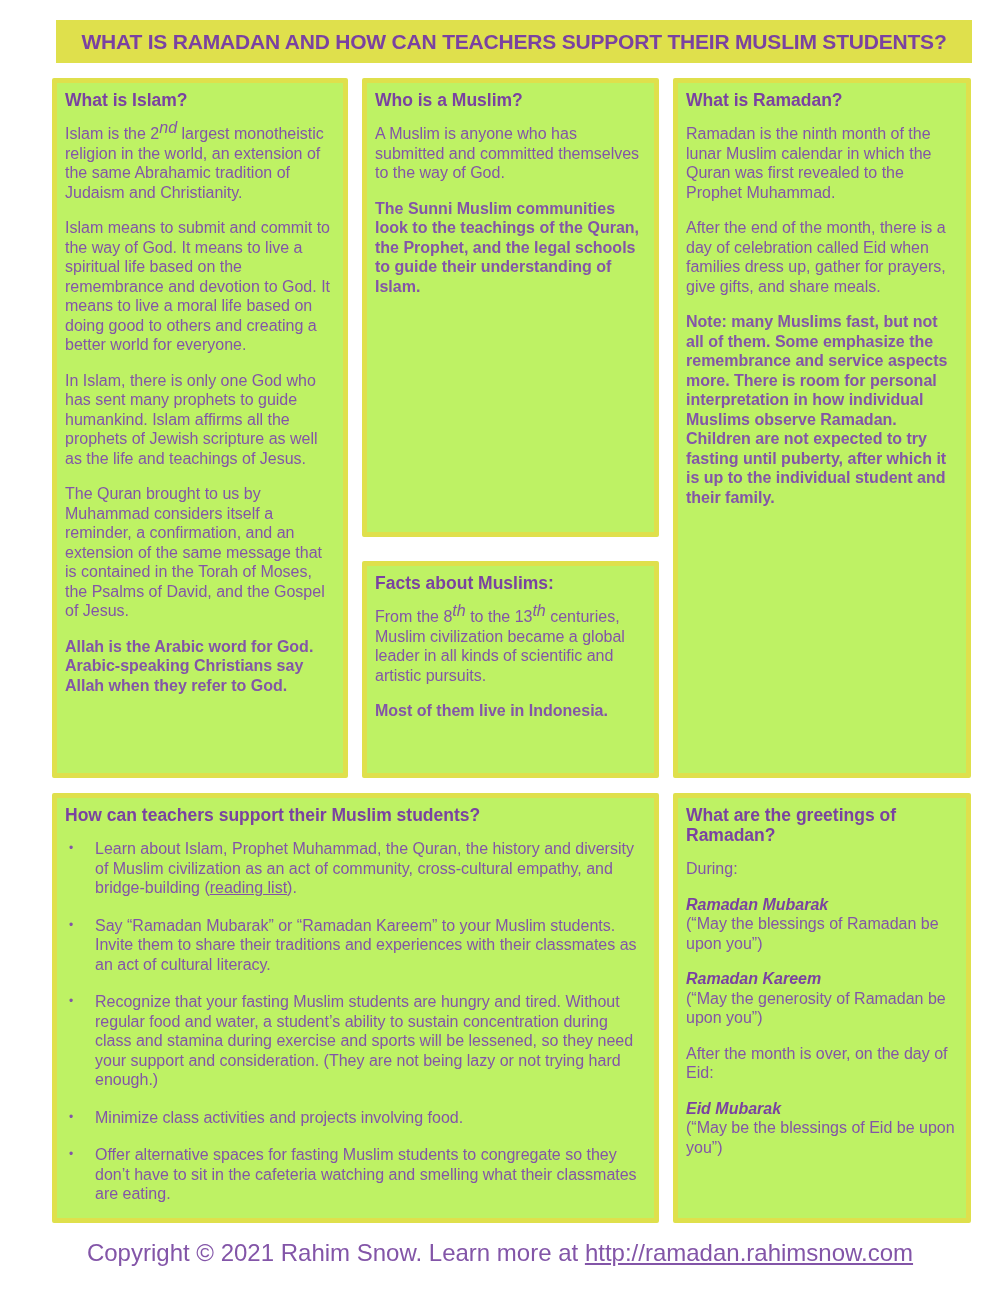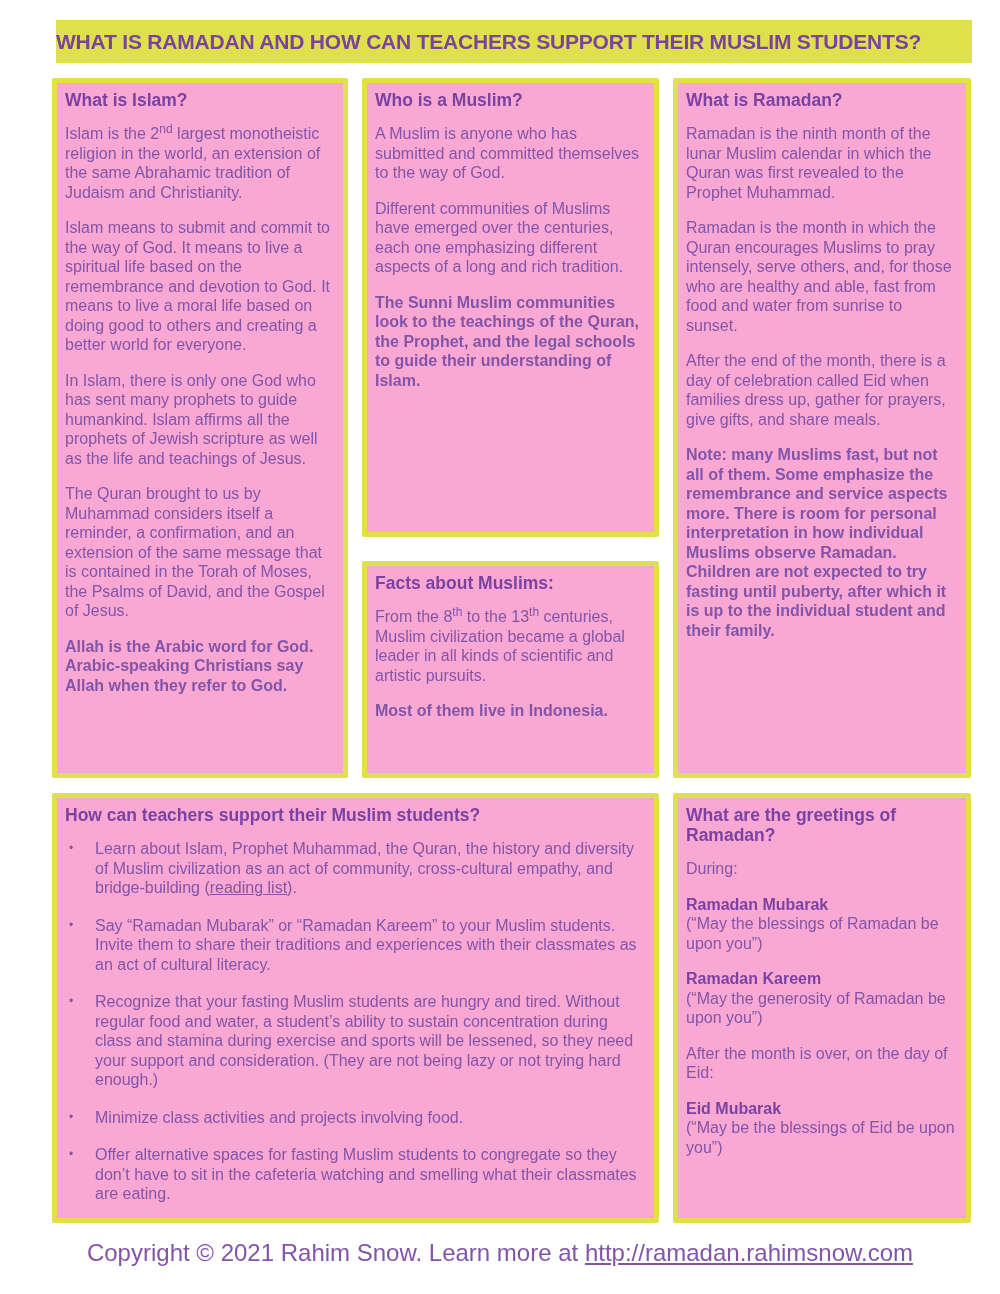--- a/index.html
+++ b/index.html
@@ -10,57 +10,57 @@
   html,body{margin:0;padding:0;background:#ffffff;}
   body{
     width:1000px;min-height:1294px;
     font-family:"Liberation Sans","DejaVu Sans",sans-serif;
     color:var(--purple-text);
   }
   .banner{
     margin:20px 28px 0 56px;
     height:43px;
     background:var(--yellow);
-    display:flex;align-items:center;justify-content:flex-start;
+    display:flex;align-items:center;justify-content:center;
   }
   .banner h1{
     margin:0;
     font-size:21px;
     font-weight:bold;
     letter-spacing:-0.2px;
     white-space:nowrap;
     color:var(--purple-dark);
   }
   .grid{
     margin:15px 27px 0 52px;
     display:grid;
     grid-template-columns:296px 297px 298px;
     column-gap:14px;
     row-gap:15px;
   }
   .box{
     border:5px solid var(--yellow);
     border-radius:2px;
-    background:#f9a8d4;
+    background:#bef264;
     padding:7px 8px;
     box-sizing:border-box;
     font-size:16px;
     line-height:19.5px;
     overflow:hidden;
   }
   .box h2{
     margin:0 0 14px 0;
     font-size:17.5px;
     line-height:20px;
     font-weight:bold;
     color:var(--purple-dark);
   }
   .box p{margin:0 0 16px 0;}
   .box p:last-child{margin-bottom:0;font-weight:bold;}
-  sup{font-size:12px;line-height:0;vertical-align:super;}
+  sup{font-size:16px;line-height:0;vertical-align:super;font-style:italic;}
   .tall{min-height:700px;}
   .col2-stack{
     display:flex;flex-direction:column;gap:24px;
   }
   .box-who{height:459px;flex:none;}
   .box-facts{flex:1;}
   .box-teachers{grid-column:1 / span 2;min-height:430px;}
   .box-greetings{min-height:430px;}
   ul.bullets{list-style:none;margin:0;padding:0;}
   ul.bullets li{
@@ -76,20 +76,21 @@
     box-sizing:border-box;
   }
   .bullet-text{flex:1;}
   a.purple-link{
     color:var(--purple-text);
     text-decoration:underline;
     cursor:pointer;
   }
   .greet-name{
     font-weight:bold;
+    font-style:italic;
     color:var(--purple-dark);
   }
   .greet-group{margin:0 0 16px 0;}
   .footer{
     margin-top:18px;
     text-align:center;
     font-size:24px;
     line-height:24px;
     color:var(--purple-text);
   }
@@ -111,34 +112,32 @@
       <p>Islam means to submit and commit to the way of God. It means to live a spiritual life based on the remembrance and devotion to God. It means to live a moral life based on doing good to others and creating a better world for everyone.</p>
       <p>In Islam, there is only one God who has sent many prophets to guide humankind. Islam affirms all the prophets of Jewish scripture as well as the life and teachings of Jesus.</p>
       <p>The Quran brought to us by Muhammad considers itself a reminder, a confirmation, and an extension of the same message that is contained in the Torah of Moses, the Psalms of David, and the Gospel of Jesus.</p>
       <p>Allah is the Arabic word for God. Arabic-speaking Christians say Allah when they refer to God.</p>
     </section>
 
     <div class="col2-stack tall">
       <section class="box box-who">
         <h2>Who is a Muslim?</h2>
         <p>A Muslim is anyone who has submitted and committed themselves to the way of God.</p>
-        <p>Different communities of Muslims have emerged over the centuries, each one emphasizing different aspects of a long and rich tradition.</p>
         <p>The Sunni Muslim communities look to the teachings of the Quran, the Prophet, and the legal schools to guide their understanding of Islam.</p>
       </section>
       <section class="box box-facts">
         <h2>Facts about Muslims:</h2>
         <p><span>From the 8</span><sup>th</sup><span> to the 13</span><sup>th</sup><span> centuries, Muslim civilization became a global leader in all kinds of scientific and artistic pursuits.</span></p>
         <p>Most of them live in Indonesia.</p>
       </section>
     </div>
 
     <section class="box tall">
       <h2>What is Ramadan?</h2>
       <p>Ramadan is the ninth month of the lunar Muslim calendar in which the Quran was first revealed to the Prophet Muhammad.</p>
-      <p>Ramadan is the month in which the Quran encourages Muslims to pray intensely, serve others, and, for those who are healthy and able, fast from food and water from sunrise to sunset.</p>
       <p>After the end of the month, there is a day of celebration called Eid when families dress up, gather for prayers, give gifts, and share meals.</p>
       <p>Note: many Muslims fast, but not all of them. Some emphasize the remembrance and service aspects more. There is room for personal interpretation in how individual Muslims observe Ramadan. Children are not expected to try fasting until puberty, after which it is up to the individual student and their family.</p>
     </section>
 
     <section class="box box-teachers">
       <h2>How can teachers support their Muslim students?</h2>
       <ul class="bullets">
         <li>
           <span class="bullet-marker">•</span>
           <span class="bullet-text"><span>Learn about Islam, Prophet Muhammad, the Quran, the history and diversity of Muslim civilization as an act of community, cross-cultural empathy, and bridge-building (</span><a class="purple-link">reading list</a><span>).</span></span>

